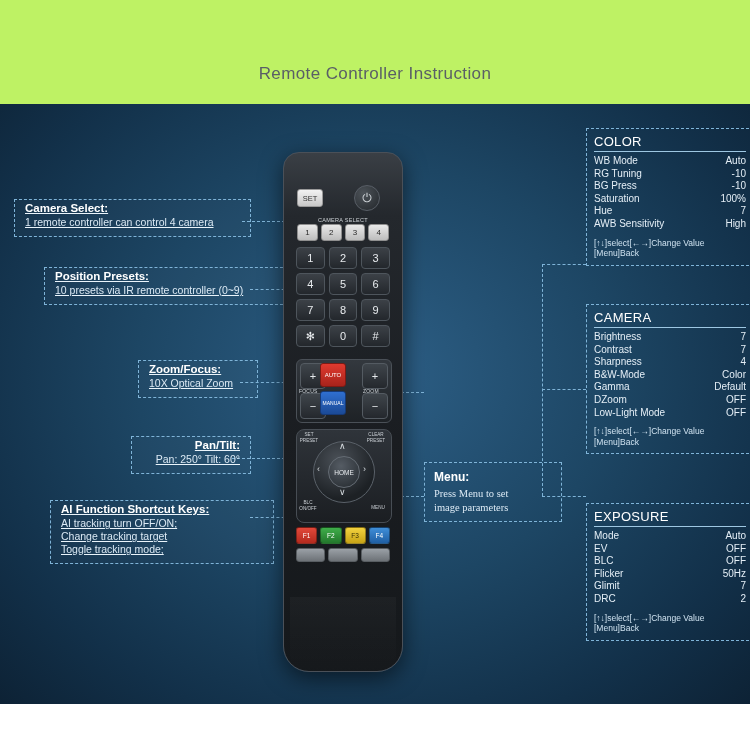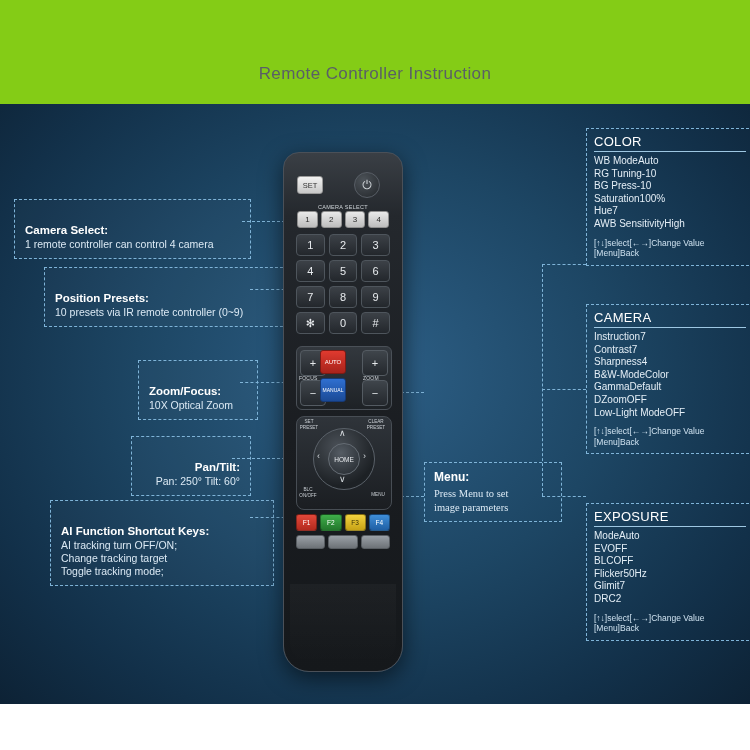--- a/index.html
+++ b/index.html
@@ -7,43 +7,44 @@
     width:750px;height:750px;
     font-family:"Liberation Sans", sans-serif;
     background:#ffffff;
     overflow:hidden;
   }
   #page{position:relative;width:750px;height:750px;}
 
   
   .header{
     position:absolute;left:0;top:0;width:750px;height:104px;
-    background:#84cc16;
+    background:#bef264;
   }
   .header-title{
     position:absolute;width:750px;top:64px;text-align:center;
     font-size:17px;color:#5a5f66;letter-spacing:.4px;
   }
 
   
   .stage{
     position:absolute;left:0;top:104px;width:750px;height:600px;
     background:radial-gradient(ellipse at 50% 45%, #2d5f86 0%, #1d4664 45%, #123049 78%, #0d2235 100%);
   }
   .footer{
     position:absolute;left:0;top:704px;width:750px;height:46px;background:#ffffff;
   }
 
   
   .callout{
     position:absolute;
     border:1px dashed #7fb4d8;
     color:#eaf4fb;
-    padding:24px 10px 7px 10px;
+    padding:2px 10px 7px 10px;
     background:rgba(255,255,255,0.02);
+    text-decoration:underline;
   }
   .callout .c-title{
     font-size:11.5px;font-weight:bold;color:#ffffff;margin-bottom:2px;white-space:nowrap;
   }
   .callout .c-line{
     font-size:10.5px;color:#dbe9f4;line-height:13px;white-space:nowrap;
   }
 
   
   .menu-callout{
@@ -57,39 +58,39 @@
   .panel{
     position:absolute;left:586px;width:152px;
     border:1px dashed #7fb4d8;
     padding:5px 7px 6px 7px;
     color:#eef6fb;
   }
   .panel h3{
     margin:0 0 3px 0;font-size:13px;font-weight:normal;color:#ffffff;letter-spacing:.3px;
     border-bottom:1px solid #9ec7e2;padding-bottom:2px;
   }
-  .prow{display:flex;font-size:10px;line-height:12.6px;color:#e4eef6;}
+  .prow{display:flex;justify-content:space-between;font-size:10px;line-height:12.6px;color:#e4eef6;}
   .prow .k{white-space:nowrap;}
   .prow .v{white-space:nowrap;}
   .phint{margin-top:7px;font-size:8.5px;color:#cfe2f0;line-height:10.5px;}
 
   
   .conn{position:absolute;border-color:#7fb4d8;}
   .conn-h{border-top:1px dashed #7fb4d8;height:0;}
   .conn-v{border-left:1px dashed #7fb4d8;width:0;}
 
   
   .remote{
     position:absolute;left:283px;top:48px;width:118px;height:518px;
     background:linear-gradient(180deg,#3a3f45 0%,#24282d 12%,#1a1d21 55%,#15181b 100%);
     border-radius:16px 16px 26px 26px;
     box-shadow:0 6px 22px rgba(0,0,0,.55);
     border:1px solid #4a5058;
   }
-  .remote-inner{position:absolute;left:0;top:1px;width:118px;height:400px;}
+  .remote-inner{position:absolute;left:0;top:14px;width:118px;height:400px;}
 
   .r-top-btn{
     position:absolute;border-radius:4px;background:linear-gradient(180deg,#f2f2f2,#c8c8c8);
     color:#333;font-size:7.5px;display:flex;align-items:center;justify-content:center;
     border:1px solid #9a9a9a;
   }
   .set-btn{left:13px;top:22px;width:24px;height:16px;border-radius:3px;}
   .power-btn{
     position:absolute;left:70px;top:18px;width:24px;height:24px;border-radius:50%;
     background:radial-gradient(circle at 35% 30%,#4c5258,#23272b);
@@ -259,21 +260,21 @@
         </div>
       <div class="phint">
         <div>[↑↓]select[←→]Change Value</div>
         <div>[Menu]Back</div>
       </div>
     </div>
 
     <div class="panel" style="top:200px;">
       <h3>CAMERA</h3>
       <div class="prow">
-          <span class="k">Instruction</span>
+          <span class="k">Brightness</span>
           <span class="v">7</span>
         </div>
       <div class="prow">
           <span class="k">Contrast</span>
           <span class="v">7</span>
         </div>
       <div class="prow">
           <span class="k">Sharpness</span>
           <span class="v">4</span>
         </div>

